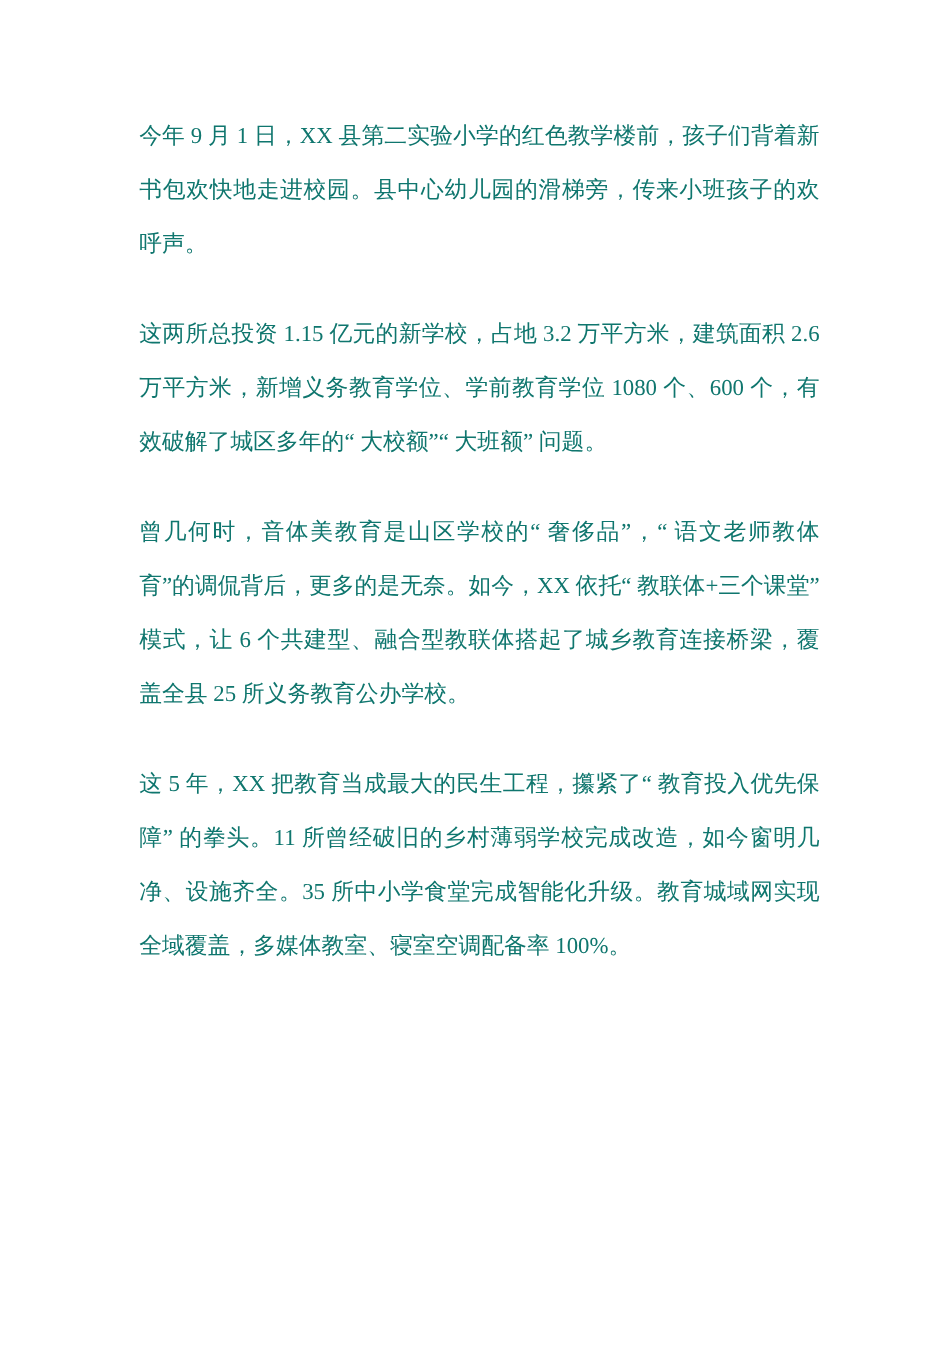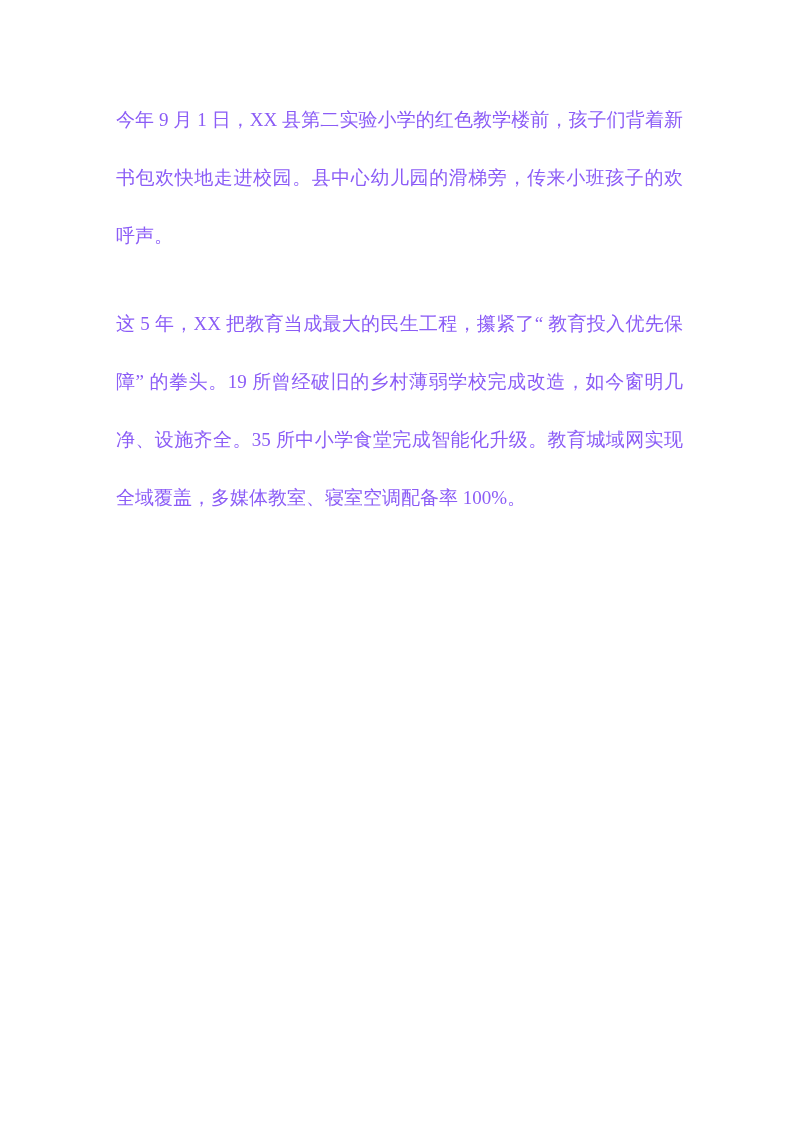--- a/index.html
+++ b/index.html
@@ -16,27 +16,29 @@
     box-sizing: border-box;
     width: 793px;
     height: 1122px;
     background: #ffffff;
     padding: 91px 110px 0 116px;
     overflow: hidden;
   }
   .doc p {
     margin: 0 0 30px 0;
     font-size: 19px;
-    line-height: 58px;
-    color: #8b5cf6;
+    line-height: 45px;
+    color: #0f766e;
     text-align: justify;
     word-break: break-all;
   }
 </style>
 </head>
 <body>
 
 <div class="page">
   <div class="doc">
     <p>今年 9 月 1 日，XX 县第二实验小学的红色教学楼前，孩子们背着新书包欢快地走进校园。县中心幼儿园的滑梯旁，传来小班孩子的欢呼声。</p>
-    <p>这 5 年，XX 把教育当成最大的民生工程，攥紧了“ 教育投入优先保障” 的拳头。19 所曾经破旧的乡村薄弱学校完成改造，如今窗明几净、设施齐全。35 所中小学食堂完成智能化升级。教育城域网实现全域覆盖，多媒体教室、寝室空调配备率 100%。</p>
+    <p>这两所总投资 1.15 亿元的新学校，占地 3.2 万平方米，建筑面积 2.6 万平方米，新增义务教育学位、学前教育学位 1080 个、600 个，有效破解了城区多年的“ 大校额”“ 大班额” 问题。</p>
+    <p>曾几何时，音体美教育是山区学校的“ 奢侈品”，“ 语文老师教体育”的调侃背后，更多的是无奈。如今，XX 依托“ 教联体+三个课堂” 模式，让 6 个共建型、融合型教联体搭起了城乡教育连接桥梁，覆盖全县 25 所义务教育公办学校。</p>
+    <p>这 5 年，XX 把教育当成最大的民生工程，攥紧了“ 教育投入优先保障” 的拳头。11 所曾经破旧的乡村薄弱学校完成改造，如今窗明几净、设施齐全。35 所中小学食堂完成智能化升级。教育城域网实现全域覆盖，多媒体教室、寝室空调配备率 100%。</p>
   </div>
 </div>
 
 </body></html>

